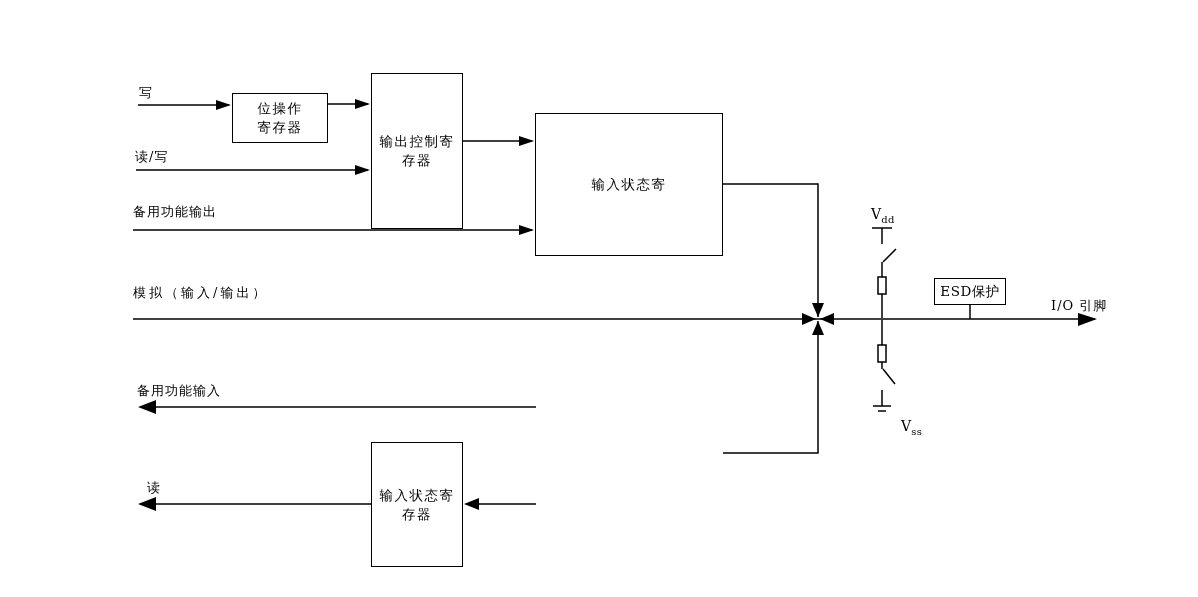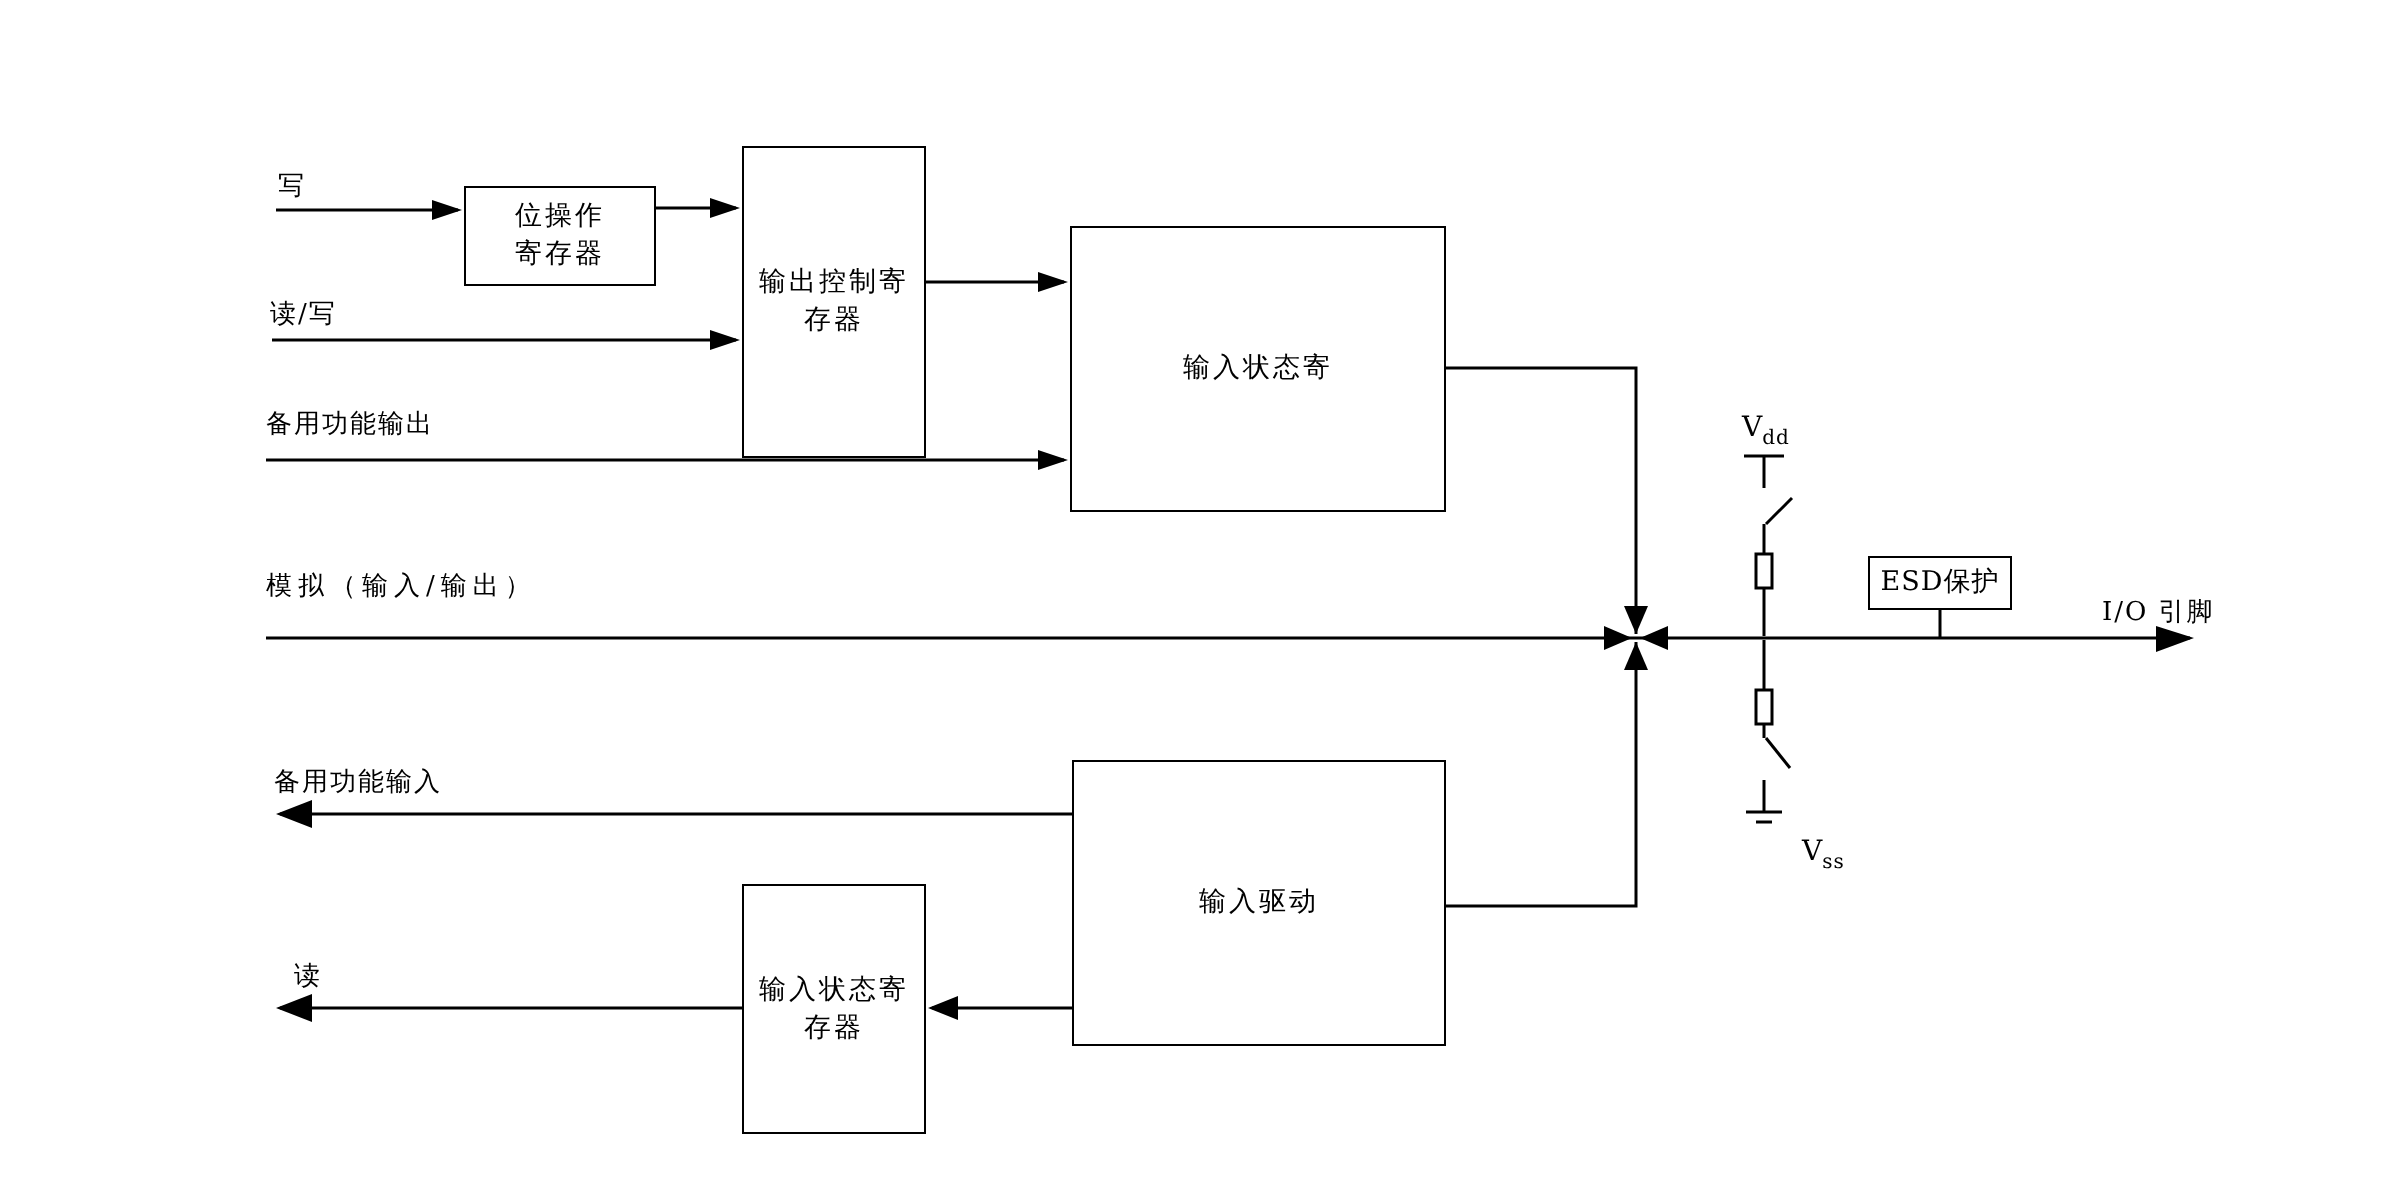--- a/index.html
+++ b/index.html
@@ -168,23 +168,20 @@
 
   <div class="dbox" style="left:371px; top:73px; width:92px; height:156px;">
     <span>输出控制寄
 存器</span>
   </div>
 
   <div class="dbox" style="left:535px; top:113px; width:188px; height:143px;">
     <span>输入状态寄</span>
   </div>
 
-  <div class="dbox" style="left:536px; top:380px; width:187px; height:143px;">
-    <span>输入驱动</span>
-  </div>
 
   <div class="dbox" style="left:371px; top:442px; width:92px; height:125px;">
     <span>输入状态寄
 存器</span>
   </div>
 
   <div class="dbox" style="left:934px; top:278px; width:72px; height:27px; letter-spacing:0.5px;">
     <span>ESD保护</span>
   </div>
 

